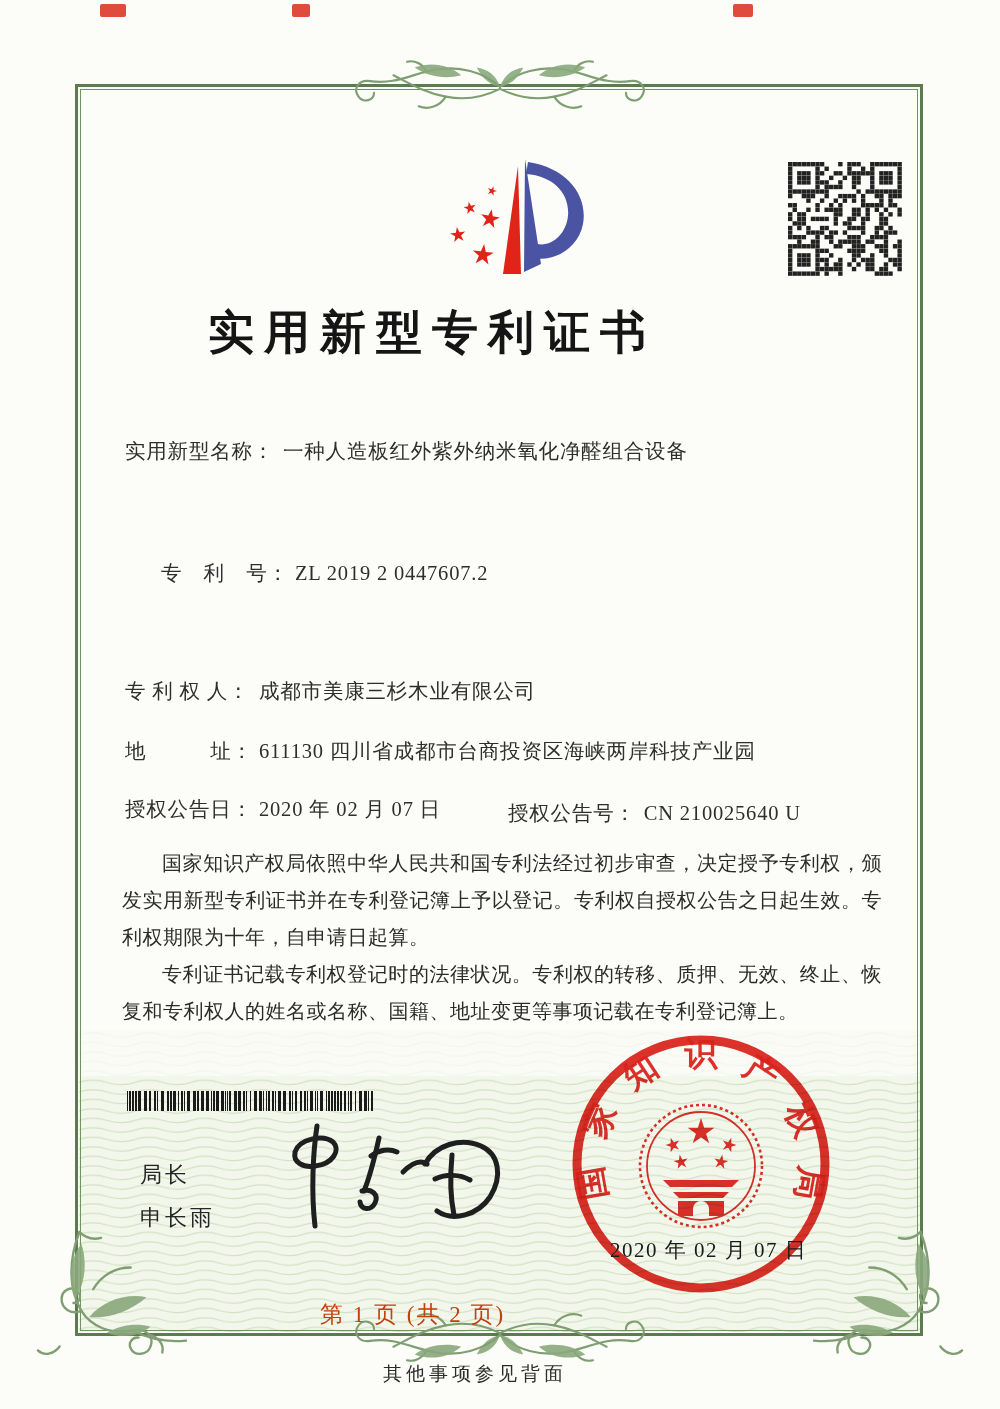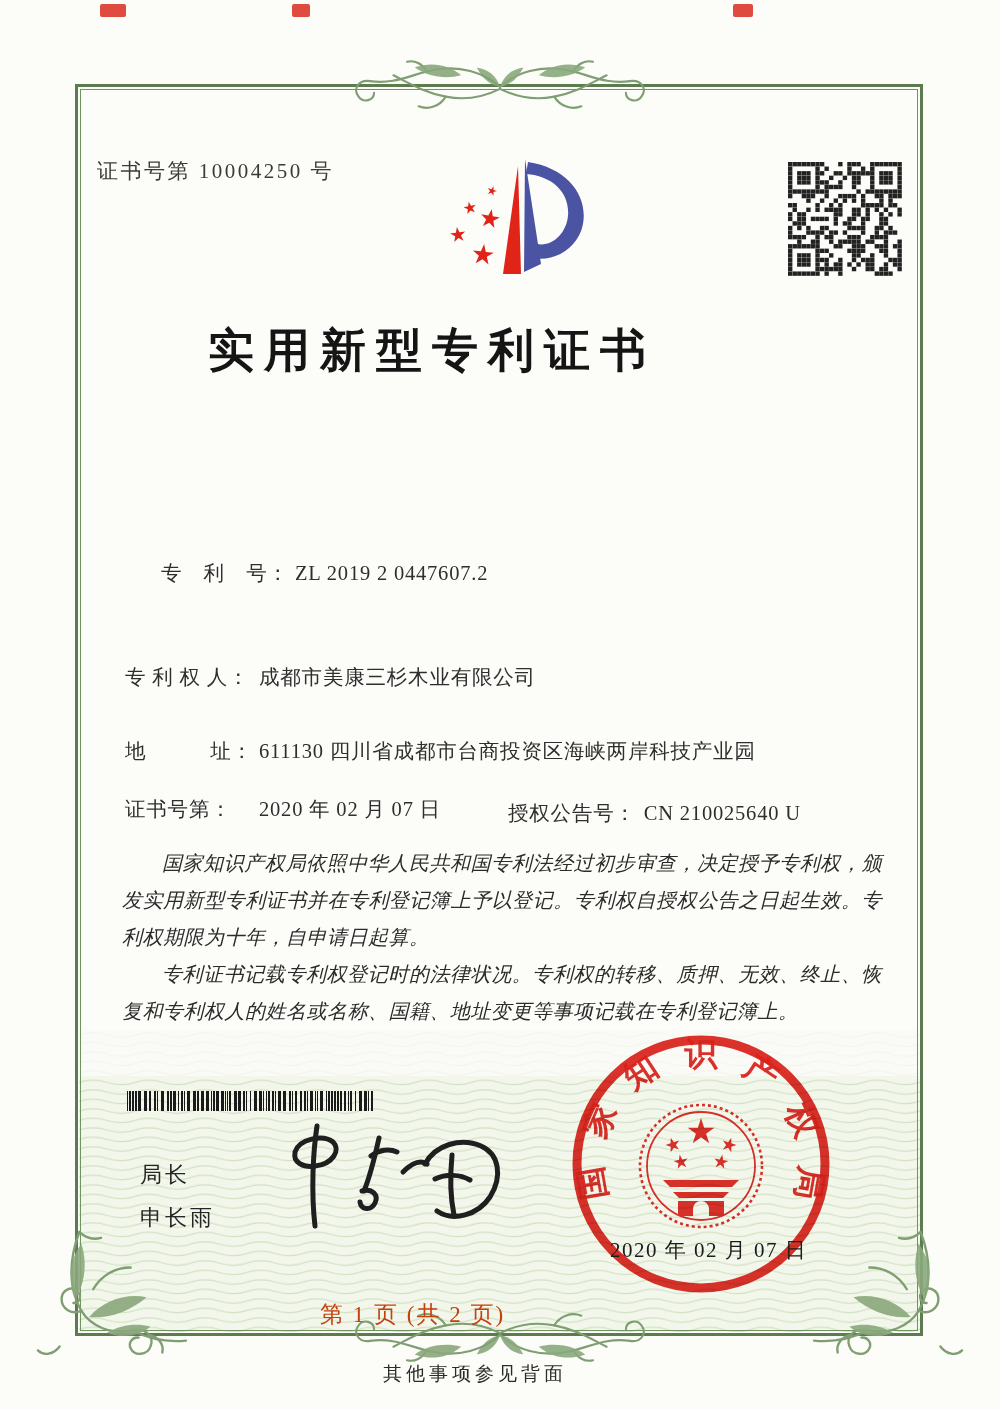--- a/index.html
+++ b/index.html
@@ -9,32 +9,32 @@
   
   .frame{position:absolute;left:75px;top:84px;width:848px;height:1252px;
          border:3px solid #5c7c4f;box-sizing:border-box;}
   .frame::after{content:"";position:absolute;inset:2px;border:1px solid #719361;}
   
   .waves{left:79px;top:1030px;width:842px;height:302px;}
   
   .cert-no{left:97px;top:157px;font-size:21px;letter-spacing:2.5px;color:#3a3a3a;}
   .logo{left:420px;top:146px;width:175px;height:140px;}
   .qr{left:788px;top:162px;width:114px;height:114px;}
-  .doc-title{left:0;top:320px;width:864px;text-align:center;font-size:46px;font-weight:700;
+  .doc-title{left:0;top:302px;width:864px;text-align:center;font-size:46px;font-weight:700;
              letter-spacing:10px;color:#151515;}
   
   .frow{position:absolute;left:125px;font-size:20.5px;letter-spacing:0.8px;color:#2e2e2e;white-space:nowrap;}
   .flabel{display:inline-block;width:134px;}
   .fvalue{display:inline-block;}
   .grant-no-pair{position:absolute;left:383px;top:4px;}
   .grant-no-pair .flabel{width:auto;margin-right:8px;}
   
   .body-text{left:122px;top:845px;width:760px;font-size:20px;line-height:37px;
              text-align:justify;color:#2b2b2b;letter-spacing:0.5px;}
-  .body-text p{margin:0;text-indent:2em;font-style:italic;}
+  .body-text p{margin:0;text-indent:2em;}
   
   .barcode{left:127px;top:1091px;width:249px;height:20px;}
   .signer-title{left:140px;top:1160px;font-size:22px;letter-spacing:3px;color:#262626;}
   .signer-name{left:140px;top:1203px;font-size:22px;letter-spacing:3px;color:#262626;}
   .signature{left:275px;top:1112px;width:235px;height:128px;}
   .seal{left:565px;top:1028px;width:272px;height:272px;mix-blend-mode:multiply;}
   .seal-date{left:610px;top:1236px;font-size:21px;letter-spacing:1.5px;color:#1b1b1b;}
   .page-info{left:320px;top:1299px;font-size:23px;letter-spacing:2px;color:#c2410c;}
   .back-note{left:383px;top:1361px;font-size:19px;letter-spacing:4px;color:#2b2b2b;}
   .top-scroll{left:340px;top:54px;width:320px;height:62px;}
@@ -110,21 +110,20 @@
   <svg class="abs bottom-scroll">
       <use href="#center-scroll"></use>
     </svg>
   <svg class="abs corner-bl">
       <use href="#corner-flourish"></use>
     </svg>
   <svg class="abs corner-br">
       <use href="#corner-flourish"></use>
     </svg>
 
-  <div class="abs cert-no">证书号第 10004250 号</div>
 
   <svg class="abs logo" viewBox="0 0 175 140">
     <g fill="#e02518">
       <use href="#star" transform="translate(72,45) scale(5) rotate(18)"></use>
       <use href="#star" transform="translate(50,62) scale(6.5) rotate(-12)"></use>
       <use href="#star" transform="translate(70,73) scale(10) rotate(10)"></use>
       <use href="#star" transform="translate(38,89) scale(8) rotate(-8)"></use>
       <use href="#star" transform="translate(63,109) scale(11) rotate(6)"></use>
     </g>
     <polygon points="98,20 101,128 83,128" fill="#e02518"></polygon>
@@ -459,31 +458,34 @@
       <rect x="36.48" y="109.44" width="4.38" height="4.38" fill="#222"></rect>
       <rect x="50.16" y="109.44" width="4.38" height="4.38" fill="#222"></rect>
       <rect x="86.64" y="109.44" width="4.38" height="4.38" fill="#222"></rect>
       <rect x="91.20" y="109.44" width="4.38" height="4.38" fill="#222"></rect>
       <rect x="95.76" y="109.44" width="4.38" height="4.38" fill="#222"></rect>
       <rect x="100.32" y="109.44" width="4.38" height="4.38" fill="#222"></rect>
     </svg>
 
   <div class="abs doc-title">实用新型专利证书</div>
 
+  <div class="frow" style="top:437px;">
+    <span class="flabel" style="width:158px;">实用新型名称：</span><span class="fvalue">一种人造板红外紫外纳米氧化净醛组合设备</span>
+  </div>
   <div class="frow" style="top:559px;margin-left:36px;">
     <span class="flabel">专　利　号：</span><span class="fvalue">ZL 2019 2 0447607.2</span>
   </div>
-  <div class="frow" style="top:663px;">
+  <div class="frow" style="top:677px;">
     <span class="flabel">专 利 权 人：</span><span class="fvalue">成都市美康三杉木业有限公司</span>
   </div>
   <div class="frow" style="top:737px;">
     <span class="flabel">地　　　址：</span><span class="fvalue">611130 四川省成都市台商投资区海峡两岸科技产业园</span>
   </div>
   <div class="frow" style="top:795px;">
-    <span class="flabel">证书号第：</span><span class="fvalue">2020 年 02 月 07 日</span>
+    <span class="flabel">授权公告日：</span><span class="fvalue">2020 年 02 月 07 日</span>
     <span class="grant-no-pair">
       <span class="flabel">授权公告号：</span><span class="fvalue">CN 210025640 U</span>
     </span>
   </div>
 
   <div class="abs body-text">
     <p>国家知识产权局依照中华人民共和国专利法经过初步审查，决定授予专利权，颁发实用新型专利证书并在专利登记簿上予以登记。专利权自授权公告之日起生效。专利权期限为十年，自申请日起算。</p>
     <p>专利证书记载专利权登记时的法律状况。专利权的转移、质押、无效、终止、恢复和专利权人的姓名或名称、国籍、地址变更等事项记载在专利登记簿上。</p>
   </div>
 

